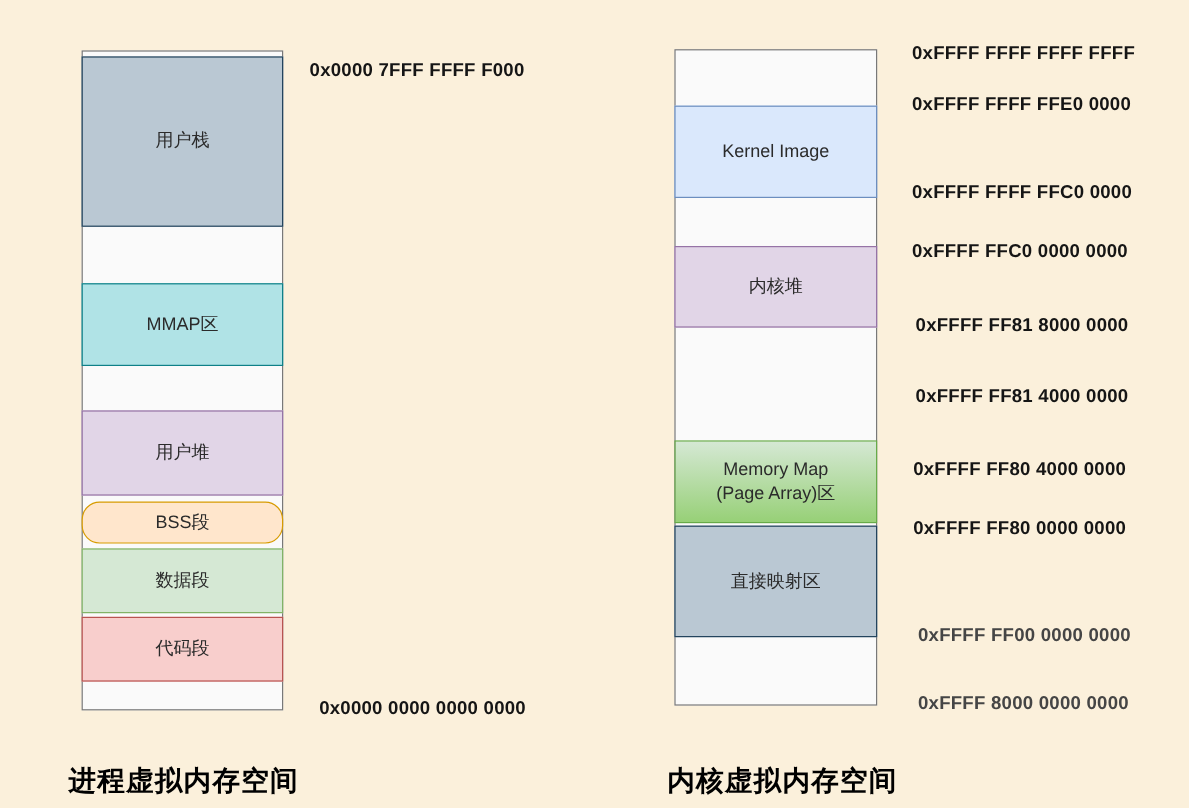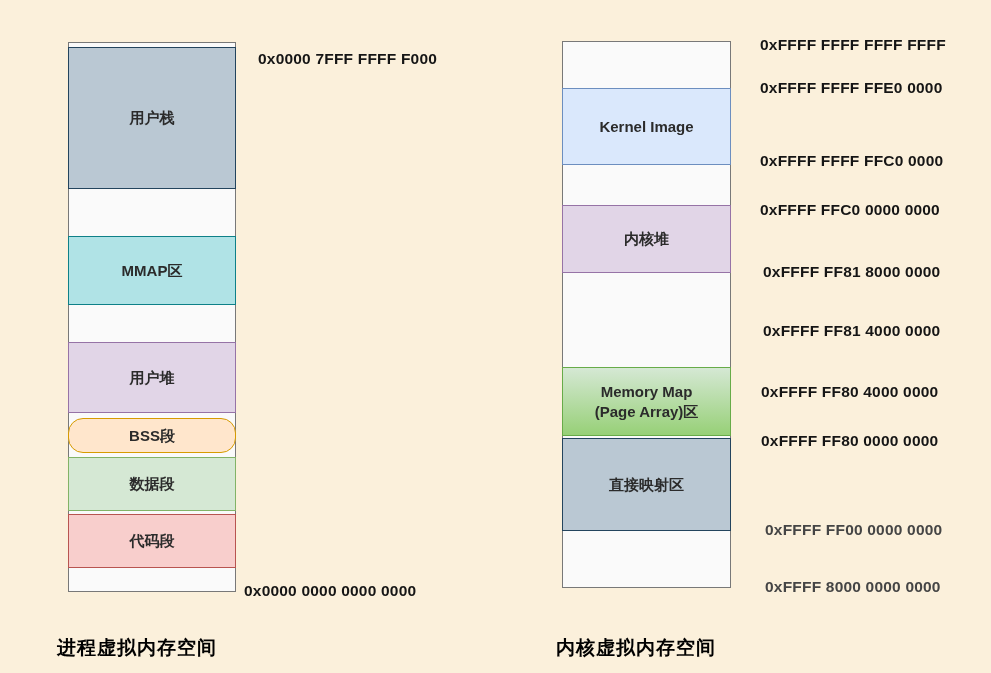--- a/index.html
+++ b/index.html
@@ -9,53 +9,53 @@
     font-family:"Liberation Sans","DejaVu Sans",sans-serif;
   }
   .col{
     position:absolute;background:#FAFAFA;border:1px solid #787878;
   }
   #left-col{left:68px;top:42px;width:166px;height:548px;}
   #right-col{left:562px;top:41px;width:167px;height:545px;}
   .seg{
     position:absolute;left:-1px;right:-1px;border:1px solid #555;
     display:flex;flex-direction:column;align-items:center;justify-content:center;
-    font-weight:bold;font-size:15px;color:#2b2b2b;text-align:center;line-height:20px;
+    font-weight:normal;font-size:15px;color:#2b2b2b;text-align:center;line-height:20px;
   }
   
   .seg-user-stack{top:4px;height:140px;}
   .seg-mmap{top:193px;height:67px;text-align:center;}
   .seg-user-heap{top:299px;height:69px;}
   .seg-bss{top:375px;height:33px;border-radius:15px;}
   .seg-data{top:414px;height:52px;}
   .seg-code{top:471px;height:52px;}
   
   .seg-kernel-image{top:46px;height:75px;}
   .seg-kernel-heap{top:163px;height:66px;}
   .seg-memory-map{top:280px;height:67px;background-image:linear-gradient(#D5E8D4,#97D077);}
   .seg-direct-map{top:396px;height:91px;}
   .addr{
     position:absolute;font-weight:bold;font-size:15.5px;color:#151515;
     letter-spacing:0.2px;white-space:nowrap;
   }
   .addr.muted{color:#454545;}
   #addr-l-top{left:258px;top:36px;margin-top:14px;}
-  #addr-l-bottom{left:244px;top:582px;}
+  #addr-l-bottom{left:266px;top:582px;}
   #addr-r-0{left:760px;top:36px;}
   #addr-r-1{left:760px;top:79px;}
   #addr-r-2{left:760px;top:152px;}
   #addr-r-3{left:760px;top:201px;}
   #addr-r-4{left:763px;top:263px;}
   #addr-r-5{left:763px;top:322px;}
   #addr-r-6{left:761px;top:383px;}
   #addr-r-7{left:761px;top:432px;}
   #addr-r-8{left:765px;top:521px;}
   #addr-r-9{left:765px;top:578px;}
   .space-title{
-    position:absolute;font-weight:bold;font-size:19px;color:#000;
+    position:absolute;font-weight:bold;font-size:23px;color:#000;
     letter-spacing:1px;white-space:nowrap;
   }
   #title-process{left:57px;top:635px;}
   #title-kernel{left:556px;top:635px;}
 </style>
 </head>
 <body>
 
 <div id="left-col" class="col">
   <div class="seg seg-user-stack" style="background-color: rgb(186, 200, 211); border-color: rgb(35, 68, 93);">

